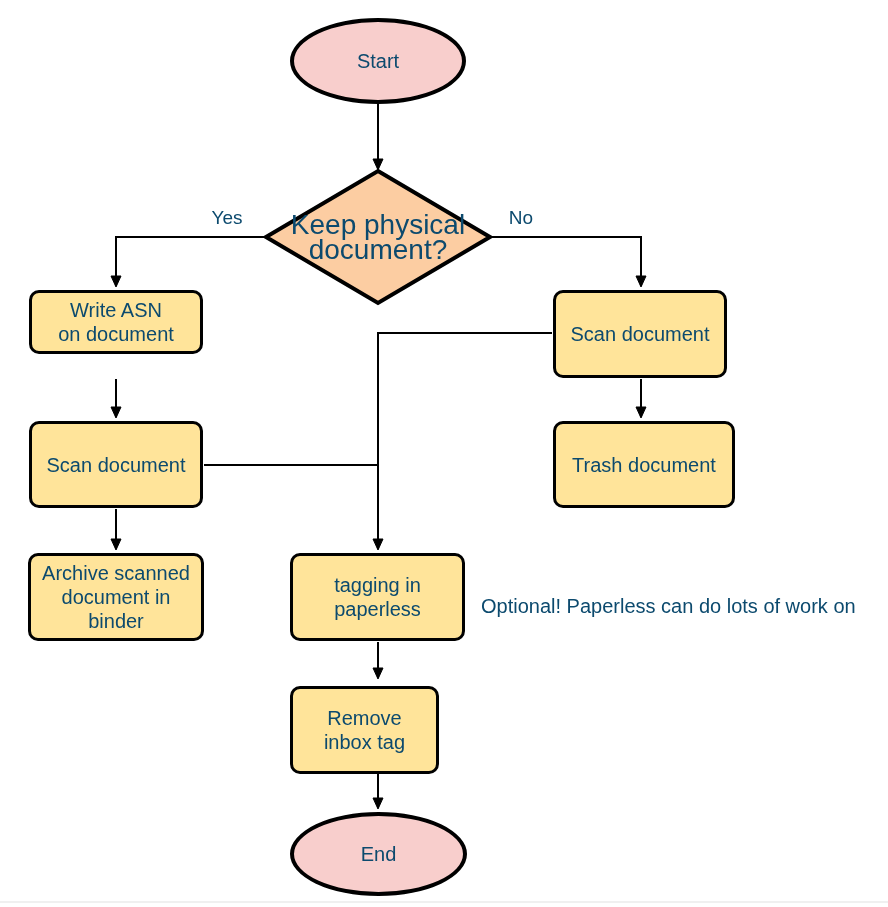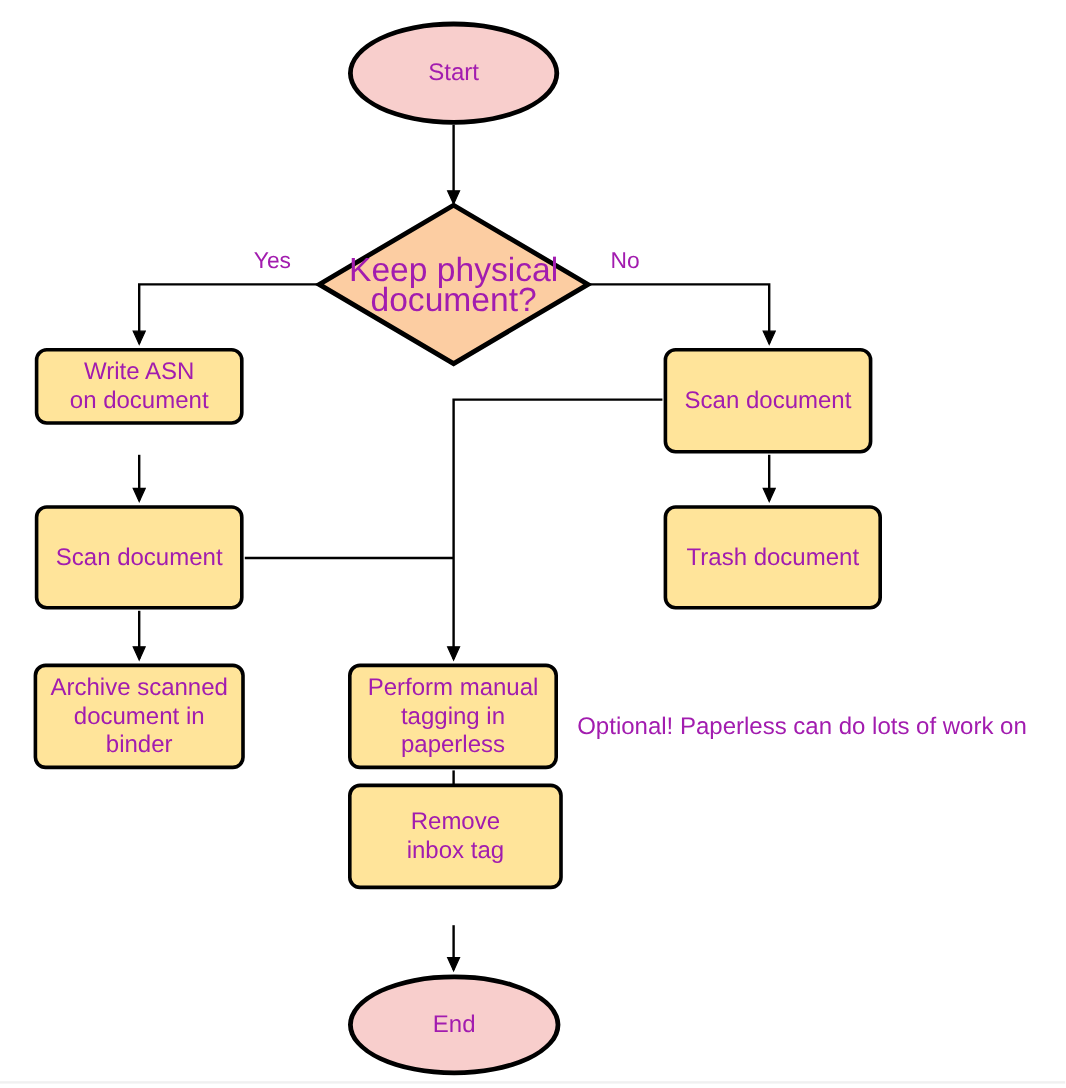--- a/index.html
+++ b/index.html
@@ -6,21 +6,21 @@
     margin: 0;
     padding: 0;
     background: #ffffff;
   }
   .canvas {
     position: relative;
     width: 888px;
     height: 907px;
     background: #ffffff;
     font-family: "Liberation Sans", sans-serif;
-    color: #a21caf;
+    color: #0c4a6e;
     overflow: hidden;
   }
   .connectors {
     position: absolute;
     left: 0;
     top: 0;
     width: 888px;
     height: 907px;
   }
   .edge {
@@ -145,30 +145,29 @@
 
   <div class="node process" style="left:553px; top:290px; width:174px; height:88px;">
     <div>Scan document</div>
   </div>
 
   <div class="node process" style="left:553px; top:421px; width:182px; height:87px;">
     <div>Trash document</div>
   </div>
 
   <div class="node process" style="left:290px; top:553px; width:175px; height:88px;">
-    <div>Perform manual</div>
     <div>tagging in</div>
     <div>paperless</div>
   </div>
 
   <div class="annotation" style="left:481px; top:592px;">
     <div>Optional! Paperless can do lots of work on</div>
   </div>
 
-  <div class="node process" style="left:290px; top:653px; width:179px; height:88px;">
+  <div class="node process" style="left:290px; top:686px; width:149px; height:88px;">
     <div>Remove</div>
     <div>inbox tag</div>
   </div>
 
   <div class="node terminator" style="left:290px; top:812px; width:177px; height:84px;">
     <div>End</div>
   </div>
 
   <div class="bottom-rule"></div>
 

